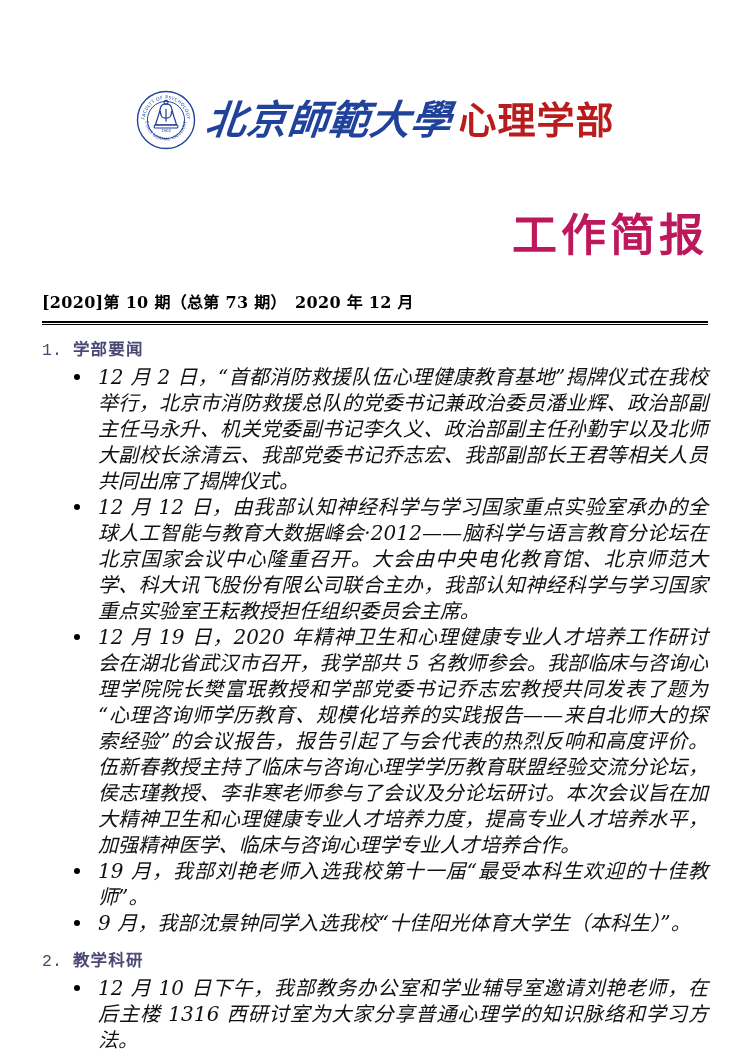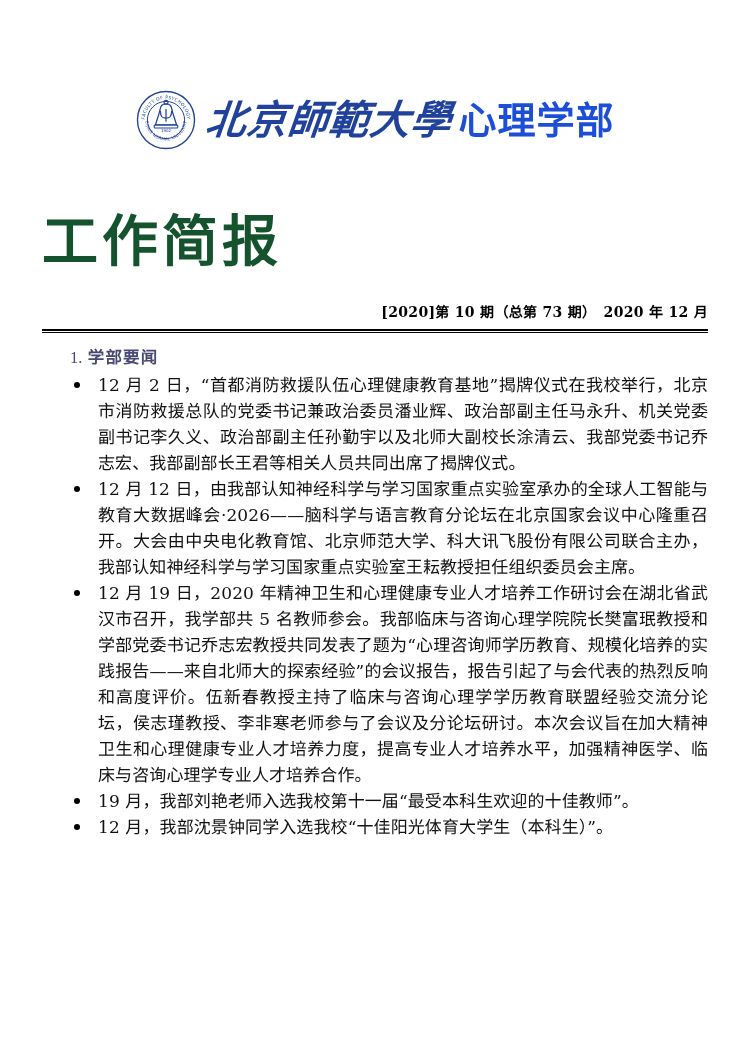--- a/index.html
+++ b/index.html
@@ -57,86 +57,87 @@
     font-style: italic;
     color: #20429b;
     letter-spacing: 1px;
     line-height: 1;
     transform: skewX(-6deg);
   }
   .wordmark .gothic {
     font-family: Liberation Sans, sans-serif;
     font-size: 38px;
     font-weight: 700;
-    color: #1d4ed8;
+    color: #b91c1c;
     letter-spacing: 1px;
     line-height: 1;
     margin-left: 4px;
   }
 
   
   .doc-title {
     margin: 52px 0 0 0;
-    text-align: left;
-    font-family: "DejaVu Serif", "Liberation Serif", serif;
-    font-size: 56px;
-    font-weight: 700;
-    color: #14532d;
+    text-align: right;
+    font-family: "DejaVu Serif", "Liberation Serif", serif;
+    font-size: 45px;
+    font-weight: 700;
+    color: #be185d;
     letter-spacing: 4px;
     line-height: 1.05;
   }
 
   .issue-line {
     margin: 30px 0 0 0;
-    text-align: right;
-    font-family: "DejaVu Serif", "Liberation Serif", serif;
-    font-size: 14px;
+    text-align: left;
+    font-family: "DejaVu Serif", "Liberation Serif", serif;
+    font-size: 16px;
     font-weight: 700;
     color: #000000;
     letter-spacing: 0.3px;
   }
 
   .rule-double {
     margin: 8px 0 0 0;
     height: 4px;
     border-top: 2.2px solid #000;
     border-bottom: 0.9px solid #000;
     box-sizing: border-box;
   }
 
   
   .section-head {
-    margin: 11px 0 4px 28px;
-    font-family: Liberation Serif, serif;
+    margin: 11px 0 4px 0;
+    font-family: Liberation Mono, monospace;
     font-size: 16.5px;
     font-weight: 700;
     color: #494973;
     letter-spacing: 1.2px;
   }
   .section-head .num {
     font-weight: 400;
     letter-spacing: 0;
   }
 
   ul.bullets {
     list-style: none;
     margin: 0;
     padding: 0;
   }
   li.bullet {
     position: relative;
     margin: 0 0 0 0;
     padding: 0 0 0 56px;
     font-family: "DejaVu Serif", "Liberation Serif", serif;
-    font-size: 17px;
+    font-size: 20px;
     line-height: 26px;
     color: #111111;
     text-align: justify;
     text-justify: inter-ideograph;
     letter-spacing: 0.1px;
+    font-style: italic;
   }
   li.bullet::before {
     content: "";
     position: absolute;
     left: 32px;
     top: 10px;
     width: 6px;
     height: 6px;
     border-radius: 50%;
     background: #000;
@@ -192,29 +193,40 @@
     <div>
       <div class="section-head">
         <span class="num">1.</span>
         <span>学部要闻</span>
       </div>
       <ul class="bullets">
         <li class="bullet">
           <span class="txt">12 月 2 日，“首都消防救援队伍心理健康教育基地”揭牌仪式在我校举行，北京市消防救援总队的党委书记兼政治委员潘业辉、政治部副主任马永升、机关党委副书记李久义、政治部副主任孙勤宇以及北师大副校长涂清云、我部党委书记乔志宏、我部副部长王君等相关人员共同出席了揭牌仪式。</span>
         </li>
         <li class="bullet">
-          <span class="txt">12 月 12 日，由我部认知神经科学与学习国家重点实验室承办的全球人工智能与教育大数据峰会·2026——脑科学与语言教育分论坛在北京国家会议中心隆重召开。大会由中央电化教育馆、北京师范大学、科大讯飞股份有限公司联合主办，我部认知神经科学与学习国家重点实验室王耘教授担任组织委员会主席。</span>
+          <span class="txt">12 月 12 日，由我部认知神经科学与学习国家重点实验室承办的全球人工智能与教育大数据峰会·2012——脑科学与语言教育分论坛在北京国家会议中心隆重召开。大会由中央电化教育馆、北京师范大学、科大讯飞股份有限公司联合主办，我部认知神经科学与学习国家重点实验室王耘教授担任组织委员会主席。</span>
         </li>
         <li class="bullet">
           <span class="txt">12 月 19 日，2020 年精神卫生和心理健康专业人才培养工作研讨会在湖北省武汉市召开，我学部共 5 名教师参会。我部临床与咨询心理学院院长樊富珉教授和学部党委书记乔志宏教授共同发表了题为“心理咨询师学历教育、规模化培养的实践报告——来自北师大的探索经验”的会议报告，报告引起了与会代表的热烈反响和高度评价。伍新春教授主持了临床与咨询心理学学历教育联盟经验交流分论坛，侯志瑾教授、李非寒老师参与了会议及分论坛研讨。本次会议旨在加大精神卫生和心理健康专业人才培养力度，提高专业人才培养水平，加强精神医学、临床与咨询心理学专业人才培养合作。</span>
         </li>
         <li class="bullet">
           <span class="txt">19 月，我部刘艳老师入选我校第十一届“最受本科生欢迎的十佳教师”。</span>
         </li>
         <li class="bullet">
-          <span class="txt">12 月，我部沈景钟同学入选我校“十佳阳光体育大学生（本科生）”。</span>
+          <span class="txt">9 月，我部沈景钟同学入选我校“十佳阳光体育大学生（本科生）”。</span>
         </li>
       </ul>
     </div>
 
+    <div>
+      <div class="section-head">
+        <span class="num">2.</span>
+        <span>教学科研</span>
+      </div>
+      <ul class="bullets">
+        <li class="bullet">
+          <span class="txt">12 月 10 日下午，我部教务办公室和学业辅导室邀请刘艳老师，在后主楼 1316 西研讨室为大家分享普通心理学的知识脉络和学习方法。</span>
+        </li>
+      </ul>
+    </div>
 
   </div>
 </div>
 
 </body></html>

